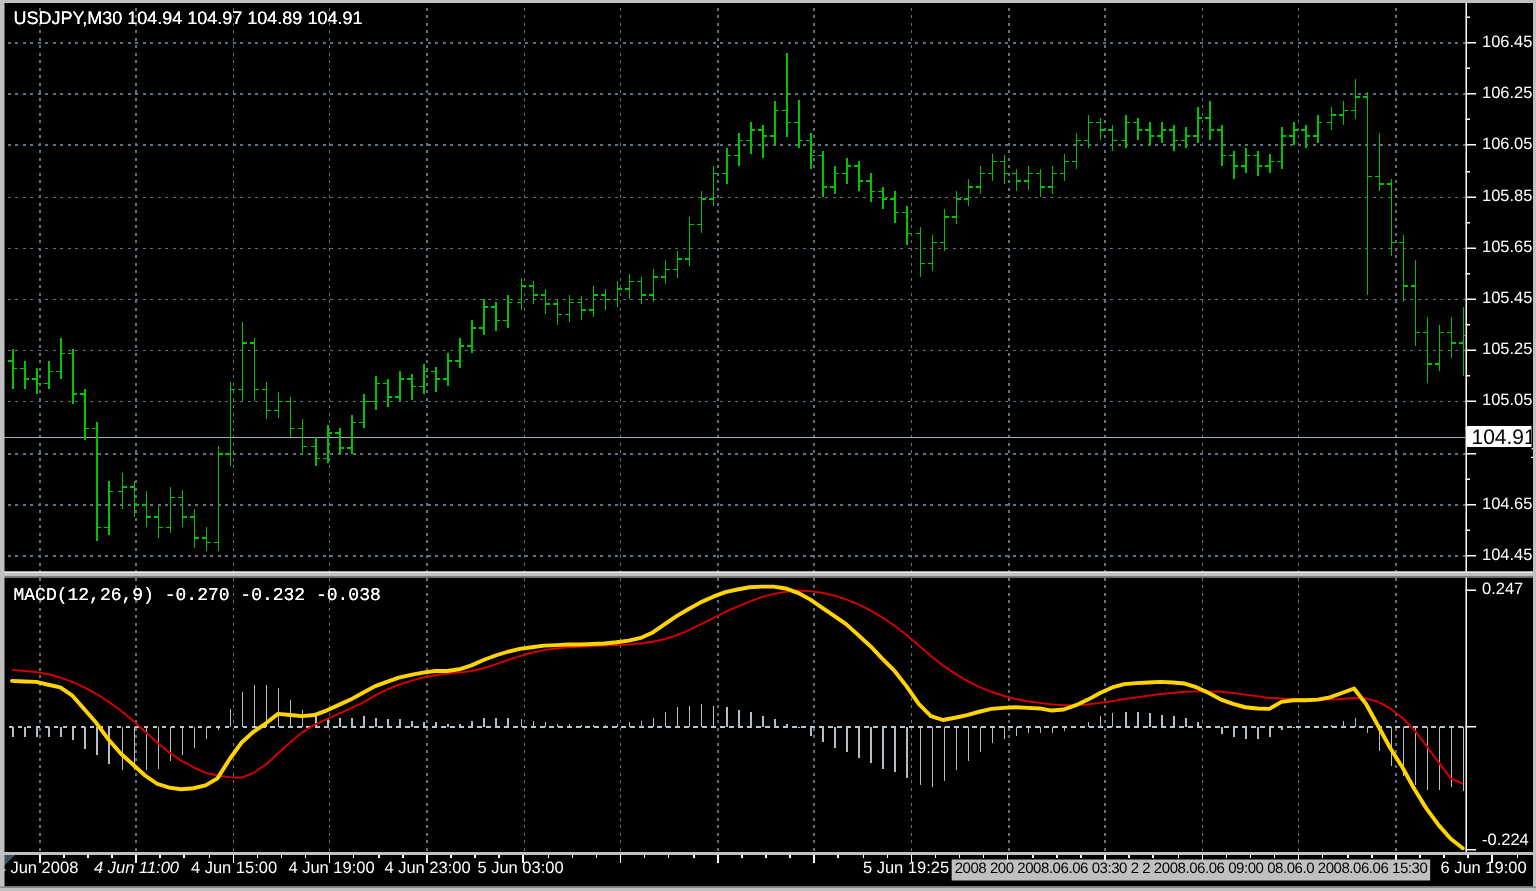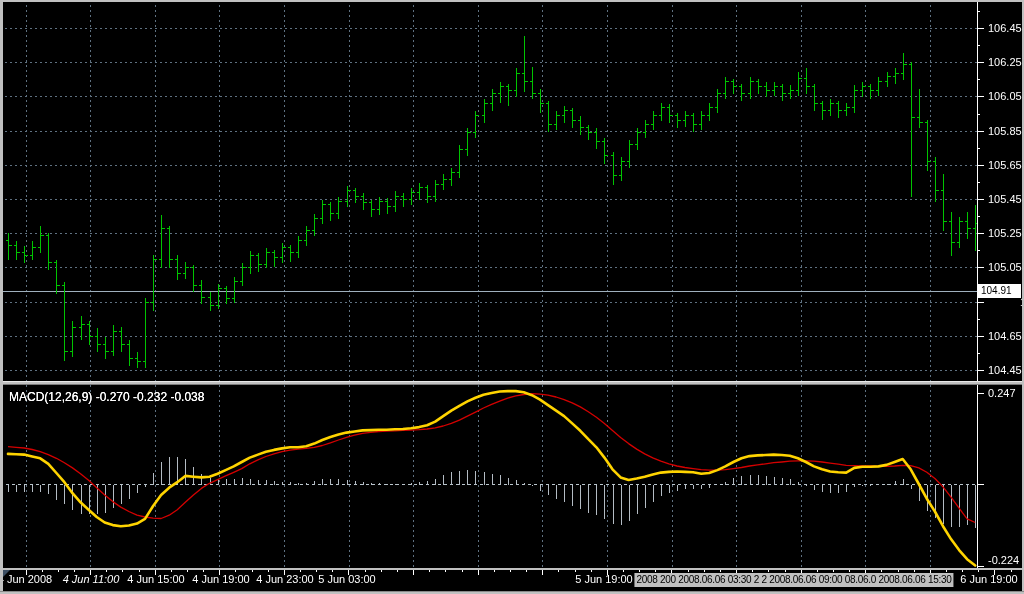--- a/index.html
+++ b/index.html
@@ -10,30 +10,30 @@
   #frame-top{left:0;top:0;width:1024px;height:2px;}
   #frame-left{left:0;top:0;width:3px;height:594px;}
   #frame-right{right:0;top:0;width:2px;height:594px;}
   #frame-bottom{left:0;bottom:0;width:1024px;height:3px;border-top:1px solid #888;}
   .panel{position:absolute;left:0;}
   #main-panel{top:0;width:977px;height:382px;}
   #macd-panel{top:385px;width:977px;height:183px;}
   .overlay-label{position:absolute;color:#fff;font-size:12px;white-space:nowrap;z-index:10;
                  text-shadow:0 0 0 #fff;}
   #chart-title{left:9px;top:5px;}
-  #macd-title{left:9px;top:390px;}
+  #macd-title{left:9px;top:390px;font-family:Liberation Mono, monospace;}
   #splitter{position:absolute;left:0;top:381px;width:1024px;height:4px;background:#c0c0c0;
             border-top:1px solid #e8e8e8;border-bottom:1px solid #7a7a7a;z-index:20;}
   #price-axis{position:absolute;left:977px;top:0;width:47px;height:568px;background:#000;
               border-left:1px solid #fff;z-index:15;}
   .axis-label{position:absolute;left:10px;color:#fff;font-size:11px;white-space:nowrap;}
   .axis-tick{position:absolute;left:-1px;width:7px;height:1px;background:#fff;}
   .axis-tick.minor{width:3px;}
   #bid-label{position:absolute;left:0;width:43px;height:14px;background:#fff;color:#000;
-             font-size:10px;line-height:14px;padding-left:3px;z-index:16;}
+             font-size:14px;line-height:14px;padding-left:3px;z-index:16;}
   #time-axis{position:absolute;left:0;top:568px;width:1024px;height:23px;background:#000;z-index:18;}
   #time-axis-rule{position:absolute;left:0;top:0;width:1024px;height:2px;background:#c0c0c0;}
   .time-label{position:absolute;top:5px;transform:translateX(-50%);color:#fff;font-size:11px;
               white-space:nowrap;}
   .time-label.hl{background:#c0c0c0;color:#000;font-size:10px;letter-spacing:-0.3px;
                  padding:0 2px;line-height:14px;}
   #scroll-anchor{position:absolute;left:2px;top:2px;width:0;height:0;
                  border-left:8px solid #3d4f63;border-bottom:8px solid transparent;}
   svg{position:absolute;display:block;}
 </style>
@@ -70,20 +70,21 @@
           <line x1="0" y1="131.5" x2="977" y2="131.5"></line>
           <line x1="0" y1="96.5" x2="977" y2="96.5"></line>
           <line x1="0" y1="62.5" x2="977" y2="62.5"></line>
           <line x1="0" y1="28.5" x2="977" y2="28.5"></line>
         </g>
   <line x1="0" y1="291.5" x2="977" y2="291.5" stroke="#9fb0bd" stroke-width="1" shape-rendering="crispEdges"></line>
   <path d="M8.5 232.5L8.5 259.5M5.5 240.5L8.5 240.5M8.5 245.5L11.5 245.5M16.5 240.5L16.5 259.5M13.5 245.5L16.5 245.5M16.5 252.5L19.5 252.5M24.5 245.5L24.5 262.5M21.5 252.5L24.5 252.5M24.5 255.5L27.5 255.5M32.5 240.5L32.5 259.5M29.5 255.5L32.5 255.5M32.5 247.5L35.5 247.5M40.5 225.5L40.5 252.5M37.5 247.5L40.5 247.5M40.5 235.5L43.5 235.5M48.5 232.5L48.5 269.5M45.5 235.5L48.5 235.5M48.5 262.5L51.5 262.5M56.5 259.5L56.5 293.5M53.5 262.5L56.5 262.5M56.5 285.5L59.5 285.5M64.5 281.5L64.5 360.5M61.5 285.5L64.5 285.5M64.5 351.5L67.5 351.5M72.5 320.5L72.5 356.5M69.5 351.5L72.5 351.5M72.5 327.5L75.5 327.5M81.5 315.5L81.5 339.5M78.5 327.5L81.5 327.5M81.5 324.5L84.5 324.5M89.5 320.5L89.5 344.5M86.5 324.5L89.5 324.5M89.5 336.5L92.5 336.5M97.5 327.5L97.5 351.5M94.5 336.5L97.5 336.5M97.5 344.5L100.5 344.5M105.5 336.5L105.5 358.5M102.5 344.5L105.5 344.5M105.5 351.5L108.5 351.5M113.5 324.5L113.5 355.5M110.5 351.5L113.5 351.5M113.5 331.5L116.5 331.5M121.5 326.5L121.5 351.5M118.5 331.5L121.5 331.5M121.5 344.5L124.5 344.5M129.5 339.5L129.5 365.5M126.5 344.5L129.5 344.5M129.5 358.5L132.5 358.5M137.5 351.5L137.5 367.5M134.5 358.5L137.5 358.5M137.5 361.5L140.5 361.5M145.5 297.5L145.5 367.5M142.5 361.5L145.5 361.5M145.5 302.5L148.5 302.5M153.5 254.5L153.5 310.5M150.5 302.5L153.5 302.5M153.5 259.5L156.5 259.5M161.5 214.5L161.5 267.5M158.5 259.5L161.5 259.5M161.5 228.5L164.5 228.5M169.5 225.5L169.5 267.5M166.5 228.5L169.5 228.5M169.5 259.5L172.5 259.5M177.5 254.5L177.5 279.5M174.5 259.5L177.5 259.5M177.5 273.5L180.5 273.5M185.5 261.5L185.5 278.5M182.5 273.5L185.5 273.5M185.5 267.5L188.5 267.5M193.5 264.5L193.5 291.5M190.5 267.5L193.5 267.5M193.5 285.5L196.5 285.5M201.5 279.5L201.5 303.5M198.5 285.5L201.5 285.5M201.5 297.5L204.5 297.5M210.5 291.5L210.5 310.5M207.5 297.5L210.5 297.5M210.5 305.5L213.5 305.5M218.5 283.5L218.5 308.5M215.5 305.5L218.5 305.5M218.5 288.5L221.5 288.5M226.5 285.5L226.5 303.5M223.5 288.5L226.5 288.5M226.5 298.5L229.5 298.5M234.5 276.5L234.5 302.5M231.5 298.5L234.5 298.5M234.5 281.5L237.5 281.5M242.5 262.5L242.5 285.5M239.5 281.5L242.5 281.5M242.5 267.5L245.5 267.5M250.5 250.5L250.5 273.5M247.5 267.5L250.5 267.5M250.5 255.5L253.5 255.5M258.5 252.5L258.5 271.5M255.5 255.5L258.5 255.5M258.5 264.5L261.5 264.5M266.5 247.5L266.5 267.5M263.5 264.5L266.5 264.5M266.5 252.5L269.5 252.5M274.5 249.5L274.5 266.5M271.5 252.5L274.5 252.5M274.5 257.5L277.5 257.5M282.5 242.5L282.5 262.5M279.5 257.5L282.5 257.5M282.5 247.5L285.5 247.5M290.5 244.5L290.5 261.5M287.5 247.5L290.5 247.5M290.5 252.5L293.5 252.5M298.5 235.5L298.5 257.5M295.5 252.5L298.5 252.5M298.5 240.5L301.5 240.5M306.5 225.5L306.5 245.5M303.5 240.5L306.5 240.5M306.5 230.5L309.5 230.5M314.5 213.5L314.5 235.5M311.5 230.5L314.5 230.5M314.5 218.5L317.5 218.5M322.5 199.5L322.5 223.5M319.5 218.5L322.5 218.5M322.5 204.5L325.5 204.5M330.5 201.5L330.5 220.5M327.5 204.5L330.5 204.5M330.5 213.5L333.5 213.5M338.5 196.5L338.5 218.5M335.5 213.5L338.5 213.5M338.5 201.5L341.5 201.5M347.5 185.5L347.5 206.5M344.5 201.5L347.5 201.5M347.5 190.5L350.5 190.5M355.5 187.5L355.5 202.5M352.5 190.5L355.5 190.5M355.5 196.5L358.5 196.5M363.5 192.5L363.5 209.5M360.5 196.5L363.5 196.5M363.5 202.5L366.5 202.5M371.5 199.5L371.5 216.5M368.5 202.5L371.5 202.5M371.5 209.5L374.5 209.5M379.5 196.5L379.5 214.5M376.5 209.5L379.5 209.5M379.5 201.5L382.5 201.5M387.5 197.5L387.5 213.5M384.5 201.5L387.5 201.5M387.5 206.5L390.5 206.5M395.5 190.5L395.5 211.5M392.5 206.5L395.5 206.5M395.5 196.5L398.5 196.5M403.5 192.5L403.5 206.5M400.5 196.5L403.5 196.5M403.5 199.5L406.5 199.5M411.5 187.5L411.5 204.5M408.5 199.5L411.5 199.5M411.5 192.5L414.5 192.5M419.5 182.5L419.5 199.5M416.5 192.5L419.5 192.5M419.5 187.5L422.5 187.5M427.5 184.5L427.5 202.5M424.5 187.5L427.5 187.5M427.5 196.5L430.5 196.5M435.5 179.5L435.5 201.5M432.5 196.5L435.5 196.5M435.5 184.5L438.5 184.5M443.5 173.5L443.5 189.5M440.5 184.5L443.5 184.5M443.5 179.5L446.5 179.5M451.5 167.5L451.5 185.5M448.5 179.5L451.5 179.5M451.5 172.5L454.5 172.5M459.5 144.5L459.5 177.5M456.5 172.5L459.5 172.5M459.5 149.5L462.5 149.5M467.5 127.5L467.5 155.5M464.5 149.5L467.5 149.5M467.5 132.5L470.5 132.5M475.5 110.5L475.5 137.5M472.5 132.5L475.5 132.5M475.5 115.5L478.5 115.5M484.5 98.5L484.5 122.5M481.5 115.5L484.5 115.5M484.5 103.5L487.5 103.5M492.5 88.5L492.5 110.5M489.5 103.5L492.5 103.5M492.5 93.5L495.5 93.5M500.5 81.5L500.5 102.5M497.5 93.5L500.5 93.5M500.5 86.5L503.5 86.5M508.5 83.5L508.5 105.5M505.5 86.5L508.5 86.5M508.5 90.5L511.5 90.5M516.5 67.5L516.5 96.5M513.5 90.5L516.5 90.5M516.5 73.5L519.5 73.5M524.5 35.5L524.5 91.5M521.5 73.5L524.5 73.5M524.5 81.5L527.5 81.5M532.5 66.5L532.5 98.5M529.5 81.5L532.5 81.5M532.5 93.5L535.5 93.5M540.5 88.5L540.5 112.5M537.5 93.5L540.5 93.5M540.5 103.5L543.5 103.5M548.5 100.5L548.5 131.5M545.5 103.5L548.5 103.5M548.5 124.5L551.5 124.5M556.5 110.5L556.5 129.5M553.5 124.5L556.5 124.5M556.5 115.5L559.5 115.5M564.5 105.5L564.5 122.5M561.5 115.5L564.5 115.5M564.5 110.5L567.5 110.5M572.5 107.5L572.5 127.5M569.5 110.5L572.5 110.5M572.5 120.5L575.5 120.5M580.5 115.5L580.5 134.5M577.5 120.5L580.5 120.5M580.5 127.5L583.5 127.5M588.5 124.5L588.5 139.5M585.5 127.5L588.5 127.5M588.5 132.5L591.5 132.5M596.5 127.5L596.5 148.5M593.5 132.5L596.5 132.5M596.5 141.5L599.5 141.5M604.5 137.5L604.5 163.5M601.5 141.5L604.5 141.5M604.5 155.5L607.5 155.5M613.5 151.5L613.5 184.5M610.5 155.5L613.5 155.5M613.5 175.5L616.5 175.5M621.5 156.5L621.5 180.5M618.5 175.5L621.5 175.5M621.5 161.5L624.5 161.5M629.5 139.5L629.5 167.5M626.5 161.5L629.5 161.5M629.5 144.5L632.5 144.5M637.5 127.5L637.5 149.5M634.5 144.5L637.5 144.5M637.5 132.5L640.5 132.5M645.5 119.5L645.5 137.5M642.5 132.5L645.5 132.5M645.5 124.5L648.5 124.5M653.5 110.5L653.5 129.5M650.5 124.5L653.5 124.5M653.5 115.5L656.5 115.5M661.5 102.5L661.5 120.5M658.5 115.5L661.5 115.5M661.5 107.5L664.5 107.5M669.5 103.5L669.5 122.5M666.5 107.5L669.5 107.5M669.5 115.5L672.5 115.5M677.5 112.5L677.5 127.5M674.5 115.5L677.5 115.5M677.5 120.5L680.5 120.5M685.5 110.5L685.5 126.5M682.5 120.5L685.5 120.5M685.5 115.5L688.5 115.5M693.5 112.5L693.5 131.5M690.5 115.5L693.5 115.5M693.5 124.5L696.5 124.5M701.5 110.5L701.5 129.5M698.5 124.5L701.5 124.5M701.5 115.5L704.5 115.5M709.5 102.5L709.5 120.5M706.5 115.5L709.5 115.5M709.5 107.5L712.5 107.5M717.5 88.5L717.5 112.5M714.5 107.5L717.5 107.5M717.5 93.5L720.5 93.5M725.5 76.5L725.5 98.5M722.5 93.5L725.5 93.5M725.5 81.5L728.5 81.5M733.5 78.5L733.5 93.5M730.5 81.5L733.5 81.5M733.5 86.5L736.5 86.5M741.5 83.5L741.5 100.5M738.5 86.5L741.5 86.5M741.5 93.5L744.5 93.5M750.5 76.5L750.5 98.5M747.5 93.5L750.5 93.5M750.5 81.5L753.5 81.5M758.5 78.5L758.5 93.5M755.5 81.5L758.5 81.5M758.5 86.5L761.5 86.5M766.5 81.5L766.5 96.5M763.5 86.5L766.5 86.5M766.5 90.5L769.5 90.5M774.5 81.5L774.5 95.5M771.5 90.5L774.5 90.5M774.5 86.5L777.5 86.5M782.5 83.5L782.5 100.5M779.5 86.5L782.5 86.5M782.5 93.5L785.5 93.5M790.5 84.5L790.5 98.5M787.5 93.5L790.5 93.5M790.5 90.5L793.5 90.5M798.5 71.5L798.5 95.5M795.5 90.5L798.5 90.5M798.5 78.5L801.5 78.5M806.5 67.5L806.5 93.5M803.5 78.5L806.5 78.5M806.5 86.5L809.5 86.5M814.5 83.5L814.5 110.5M811.5 86.5L814.5 86.5M814.5 103.5L817.5 103.5M822.5 100.5L822.5 119.5M819.5 103.5L822.5 103.5M822.5 110.5L825.5 110.5M830.5 98.5L830.5 115.5M827.5 110.5L830.5 110.5M830.5 103.5L833.5 103.5M838.5 100.5L838.5 117.5M835.5 103.5L838.5 103.5M838.5 110.5L841.5 110.5M846.5 102.5L846.5 115.5M843.5 110.5L846.5 110.5M846.5 107.5L849.5 107.5M854.5 84.5L854.5 112.5M851.5 107.5L854.5 107.5M854.5 90.5L857.5 90.5M862.5 81.5L862.5 96.5M859.5 90.5L862.5 90.5M862.5 86.5L865.5 86.5M870.5 83.5L870.5 98.5M867.5 86.5L870.5 86.5M870.5 90.5L873.5 90.5M878.5 76.5L878.5 95.5M875.5 90.5L878.5 90.5M878.5 81.5L881.5 81.5M887.5 71.5L887.5 86.5M884.5 81.5L887.5 81.5M887.5 76.5L890.5 76.5M895.5 67.5L895.5 83.5M892.5 76.5L895.5 76.5M895.5 73.5L898.5 73.5M903.5 52.5L903.5 79.5M900.5 73.5L903.5 73.5M903.5 64.5L906.5 64.5M911.5 61.5L911.5 196.5M908.5 64.5L911.5 64.5M911.5 117.5L914.5 117.5M919.5 88.5L919.5 127.5M916.5 117.5L919.5 117.5M919.5 122.5L922.5 122.5M927.5 119.5L927.5 170.5M924.5 122.5L927.5 122.5M927.5 161.5L930.5 161.5M935.5 156.5L935.5 201.5M932.5 161.5L935.5 161.5M935.5 190.5L938.5 190.5M943.5 173.5L943.5 230.5M940.5 190.5L943.5 190.5M943.5 221.5L946.5 221.5M951.5 211.5L951.5 255.5M948.5 221.5L951.5 221.5M951.5 242.5L954.5 242.5M959.5 216.5L959.5 247.5M956.5 242.5L959.5 242.5M959.5 221.5L962.5 221.5M967.5 211.5L967.5 238.5M964.5 221.5L967.5 221.5M967.5 228.5L970.5 228.5M975.5 204.5L975.5 250.5M972.5 228.5L975.5 228.5M975.5 223.5L978.5 223.5" stroke="#00c400" stroke-width="1" fill="none" shape-rendering="crispEdges"></path>
 </svg>
   </div>
 
+  <div class="overlay-label" id="chart-title">USDJPY,M30  104.94 104.97 104.89 104.91</div>
 
   <div id="splitter"></div>
 
   <div class="panel" id="macd-panel">
     <svg id="macd-svg" width="977" height="183" style="left:0;top:0;">
   <g stroke="#5f7181" stroke-width="1" stroke-dasharray="2,3" shape-rendering="crispEdges">
           <line x1="26.5" y1="0" x2="26.5" y2="183"></line>
           <line x1="90.5" y1="0" x2="90.5" y2="183"></line>
           <line x1="155.5" y1="0" x2="155.5" y2="183"></line>
           <line x1="219.5" y1="0" x2="219.5" y2="183"></line>
@@ -219,21 +220,21 @@
           <line x1="994.5" y1="2" x2="994.5" y2="7"></line>
           <line x1="1011.5" y1="2" x2="1011.5" y2="4"></line>
         </g>
       </svg>
   <div class="time-label" style="left: 25px;">4 Jun 2008</div>
       <div class="time-label" style="left: 91px; font-style: italic;">4 Jun 11:00</div>
       <div class="time-label" style="left: 156px;">4 Jun 15:00</div>
       <div class="time-label" style="left: 221px;">4 Jun 19:00</div>
       <div class="time-label" style="left: 285px;">4 Jun 23:00</div>
       <div class="time-label" style="left: 347px;">5 Jun 03:00</div>
-      <div class="time-label" style="left: 604px;">5 Jun 19:00</div>
+      <div class="time-label" style="left: 604px;">5 Jun 19:25</div>
       <div class="time-label hl" style="left: 794px;">2008 200 2008.06.06 03:30 2 2 2008.06.06 09:00 08.06.0 2008.06.06 15:30</div>
       <div class="time-label" style="left: 989px;">6 Jun 19:00</div>
     </div>
 
   <div class="frame" id="frame-top"></div>
   <div class="frame" id="frame-left"></div>
   <div class="frame" id="frame-right"></div>
   <div class="frame" id="frame-bottom"></div>
 </div>
 

